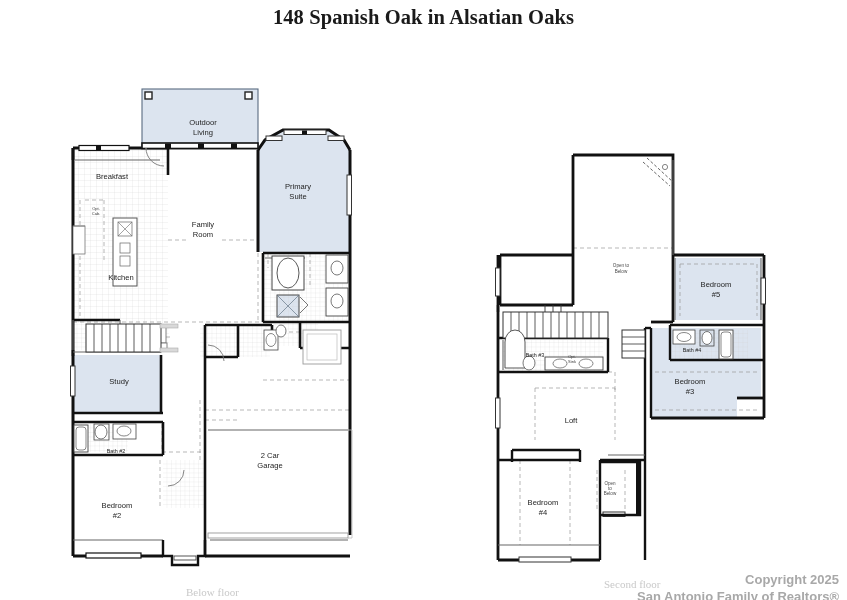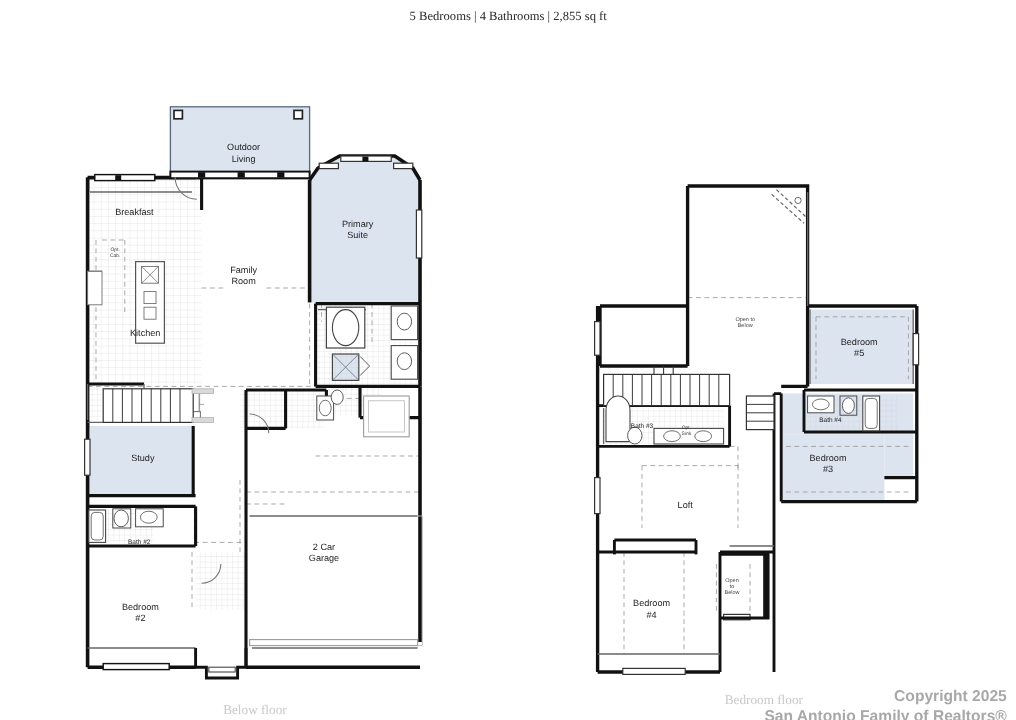--- a/index.html
+++ b/index.html
@@ -86,21 +86,21 @@
   }
   .rm-md { font-size: 7.6px; }
   .rm-sm { font-size: 5.4px; }
   .rm-xs { font-size: 4.1px; fill: #3a3a3a; }
   .rm-open { font-size: 4.6px; fill: #4a4a4a; }
 </style>
 </head>
 <body>
 
 <div id="header">
-  <div id="plan-subtitle">5 Bedrooms | 4 Bathrooms | 2,855 sq ft</div>
+  <div id="plan-title">148 Spanish Oak in Alsatian Oaks</div>
 </div>
 
 <div id="stage">
 
 <svg class="plan" viewBox="0 0 847 600">
   <defs>
     <pattern id="tileGrid" width="6" height="6" patternUnits="userSpaceOnUse">
       <path d="M6 0 L0 0 0 6" fill="none" stroke="#cfcfcf" stroke-width="0.45"></path>
     </pattern>
     <pattern id="tileGridFine" width="4.5" height="4.5" patternUnits="userSpaceOnUse">
@@ -488,18 +488,18 @@
           <text class="rm rm-xs" x="572" y="356.5"><tspan x="572">Opt.</tspan><tspan x="572" dy="5">Sink</tspan></text>
           <text class="rm rm-md" x="571" y="421"><tspan x="571">Loft</tspan></text>
           <text class="rm rm-md" x="543" y="503.3"><tspan x="543">Bedroom</tspan><tspan x="543" dy="9.4">#4</tspan></text>
           <text class="rm rm-open" x="610" y="483.6"><tspan x="610">Open</tspan><tspan x="610" dy="5.4">to</tspan><tspan x="610" dy="5.4">Below</tspan></text>
         </g>
   </g>
 </svg>
 </div>
 
 <div id="first-floor-caption" class="floor-caption">Below floor</div>
-<div id="second-floor-caption" class="floor-caption">Bedroom floor</div>
+<div id="second-floor-caption" class="floor-caption">Second floor</div>
 
 <div id="copyright">
   <div>Copyright 2025</div>
   <div>San Antonio Family of Realtors®</div>
 </div>
 
 </body></html>

